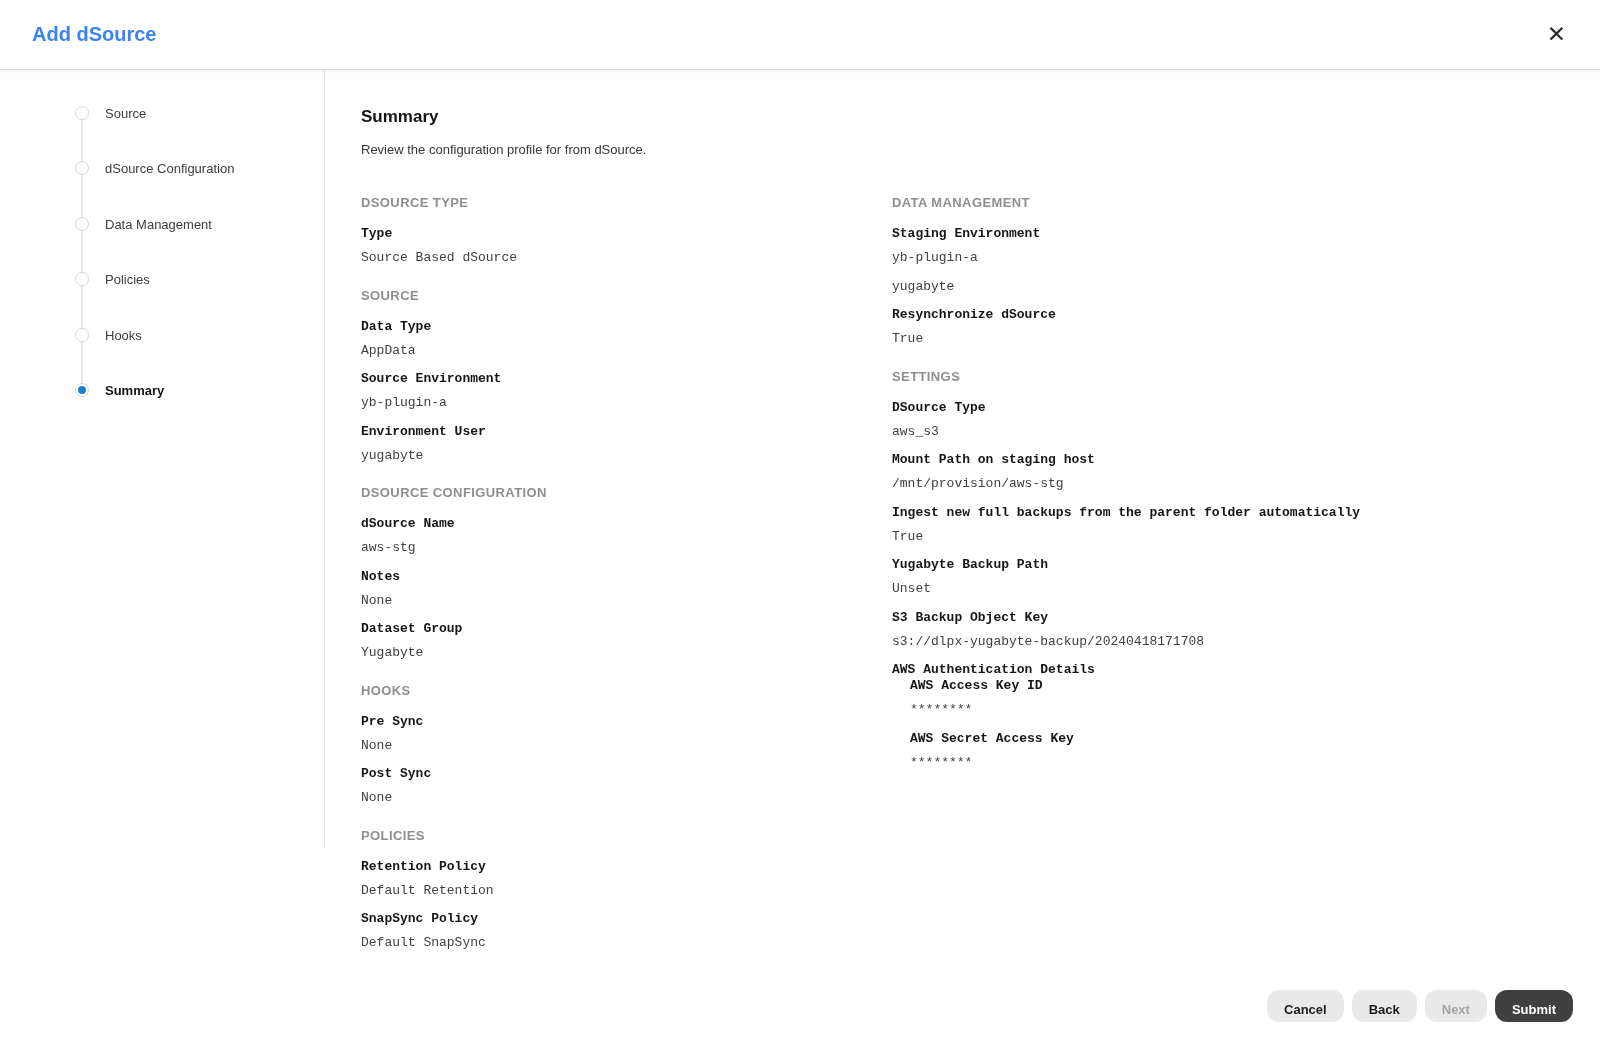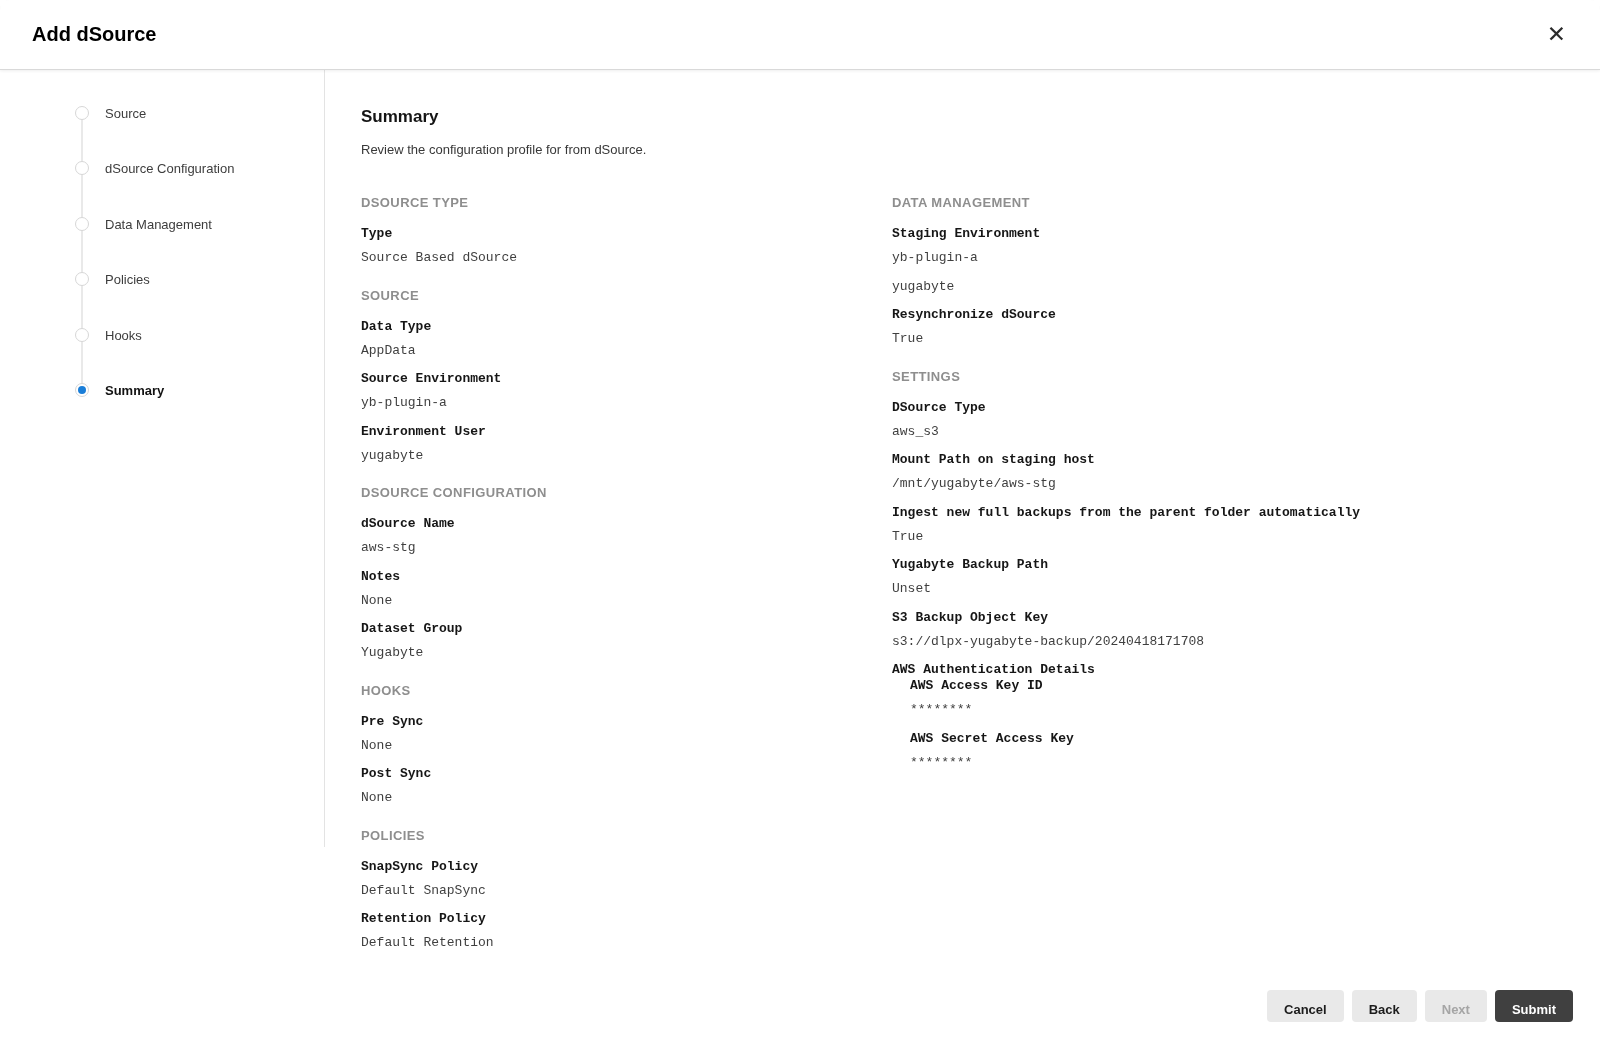--- a/index.html
+++ b/index.html
@@ -16,21 +16,21 @@
   
   .header {
     position: relative; z-index: 3;
     height: 70px;
     display: flex; align-items: center; justify-content: space-between;
     padding: 0 30px 0 32px;
     background: #fff;
     border-bottom: 1px solid #d9d9d9;
     box-shadow: 0 1px 3px rgba(0,0,0,0.07);
   }
-  .dialog-title { margin: 0; font-size: 20px; font-weight: bold; color: #000000; }
+  .dialog-title { margin: 0; font-size: 20px; font-weight: bold; color: #3b82f6; }
   .close-btn {
     background: none; border: none; padding: 2px 4px;
     font-size: 23px; line-height: 1; font-weight: 400;
     color: #2b2b2b; cursor: pointer;
     font-family: inherit;
   }
   
   .body { position: relative; display: flex; height: 991px; }
   .v-divider {
     position: absolute; left: 324px; top: 0;
@@ -73,21 +73,21 @@
   }
   .field { margin-bottom: 12.5px; font-family: Liberation Mono, monospace; }
   .f-label { font-size: 13px; line-height: 16px; font-weight: bold; color: #161616; }
   .f-value { margin-top: 8px; font-size: 13px; line-height: 16px; color: #3f3f3f; }
   .subfield { margin-left: 18px; margin-bottom: 12.5px; }
   .subfield:last-child { margin-bottom: 0; }
   
   .footer { position: absolute; right: 27px; bottom: 39px; display: flex; gap: 8px; z-index: 2; }
   .btn {
     height: 32px; padding: 12px 17px;
-    border: none; border-radius: 4px;
+    border: none; border-radius: 12px;
     font-family: inherit; font-size: 13px; font-weight: bold;
     cursor: pointer;
   }
   .btn-gray { background: #e9e9e9; color: #1c1c1c; }
   .btn-gray[disabled] { color: #a5a5a5; cursor: default; }
   .btn-primary { background: #404040; color: #ffffff; }
 </style>
 </head>
 <body>
 
@@ -190,27 +190,27 @@
             </div>
             <div class="field">
               <div class="f-label">Post Sync</div>
               <div class="f-value">None</div>
             </div>
           </section>
 
           <section class="sec">
             <h3 class="sec-title">POLICIES</h3>
             <div class="field">
+              <div class="f-label">Retention Policy</div>
+              <div class="f-value">Default Retention</div>
+            </div>
+            <div class="field">
               <div class="f-label">SnapSync Policy</div>
               <div class="f-value">Default SnapSync</div>
             </div>
-            <div class="field">
-              <div class="f-label">Retention Policy</div>
-              <div class="f-value">Default Retention</div>
-            </div>
           </section>
         </div>
 
         <div class="col">
 
           <section class="sec">
             <h3 class="sec-title">DATA MANAGEMENT</h3>
             <div class="field">
               <div class="f-label">Staging Environment</div>
               <div class="f-value">yb-plugin-a</div>
@@ -225,21 +225,21 @@
           </section>
 
           <section class="sec">
             <h3 class="sec-title">SETTINGS</h3>
             <div class="field">
               <div class="f-label">DSource Type</div>
               <div class="f-value">aws_s3</div>
             </div>
             <div class="field">
               <div class="f-label">Mount Path on staging host</div>
-              <div class="f-value">/mnt/yugabyte/aws-stg</div>
+              <div class="f-value">/mnt/provision/aws-stg</div>
             </div>
             <div class="field">
               <div class="f-label">Ingest new full backups from the parent folder automatically</div>
               <div class="f-value">True</div>
             </div>
             <div class="field">
               <div class="f-label">Yugabyte Backup Path</div>
               <div class="f-value">Unset</div>
             </div>
             <div class="field">

